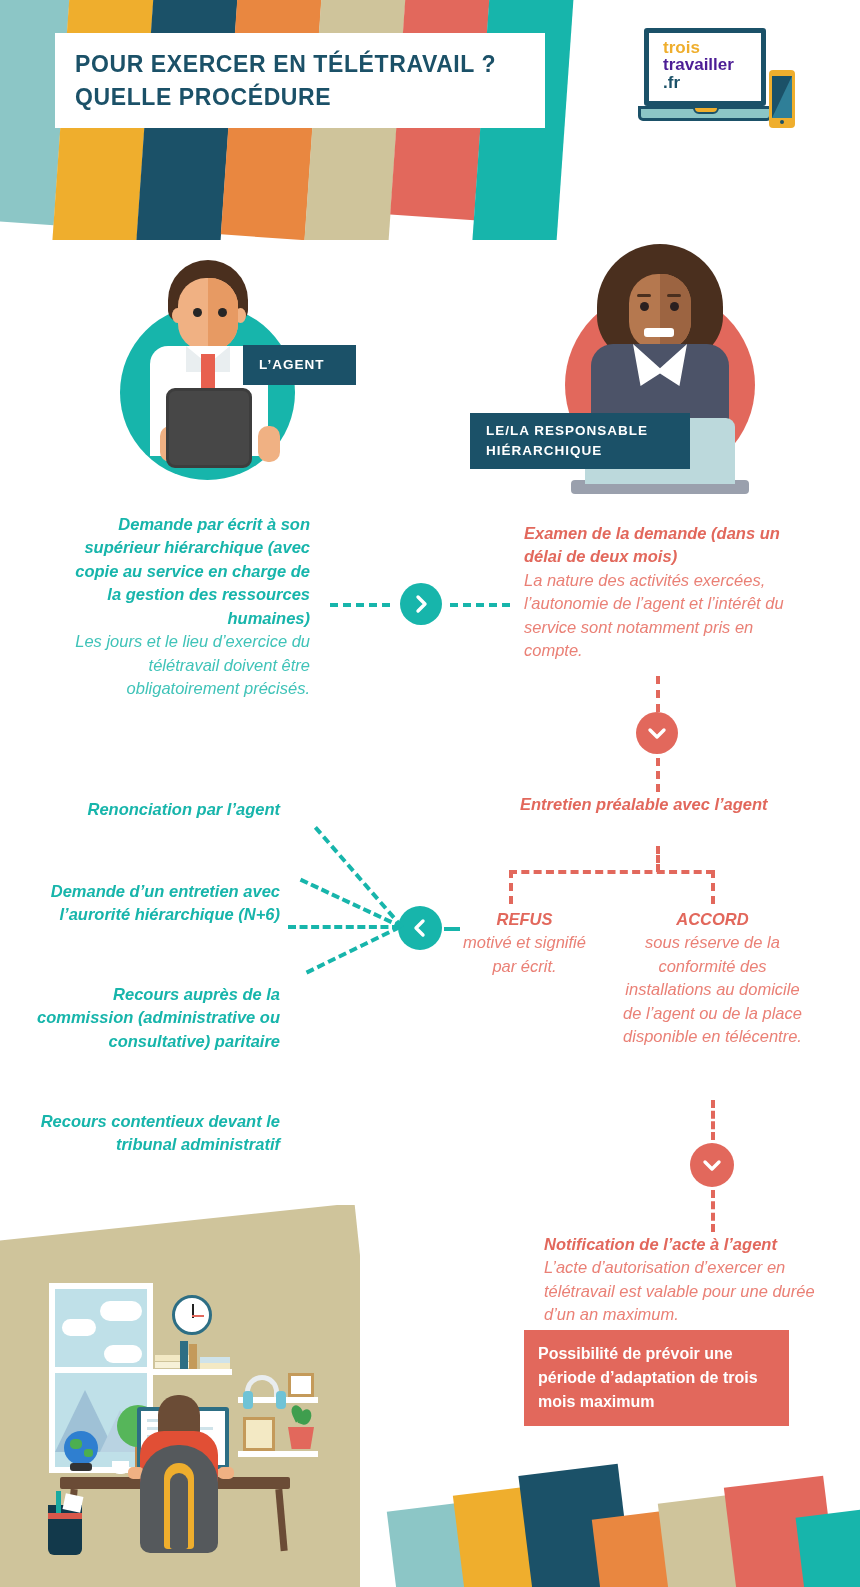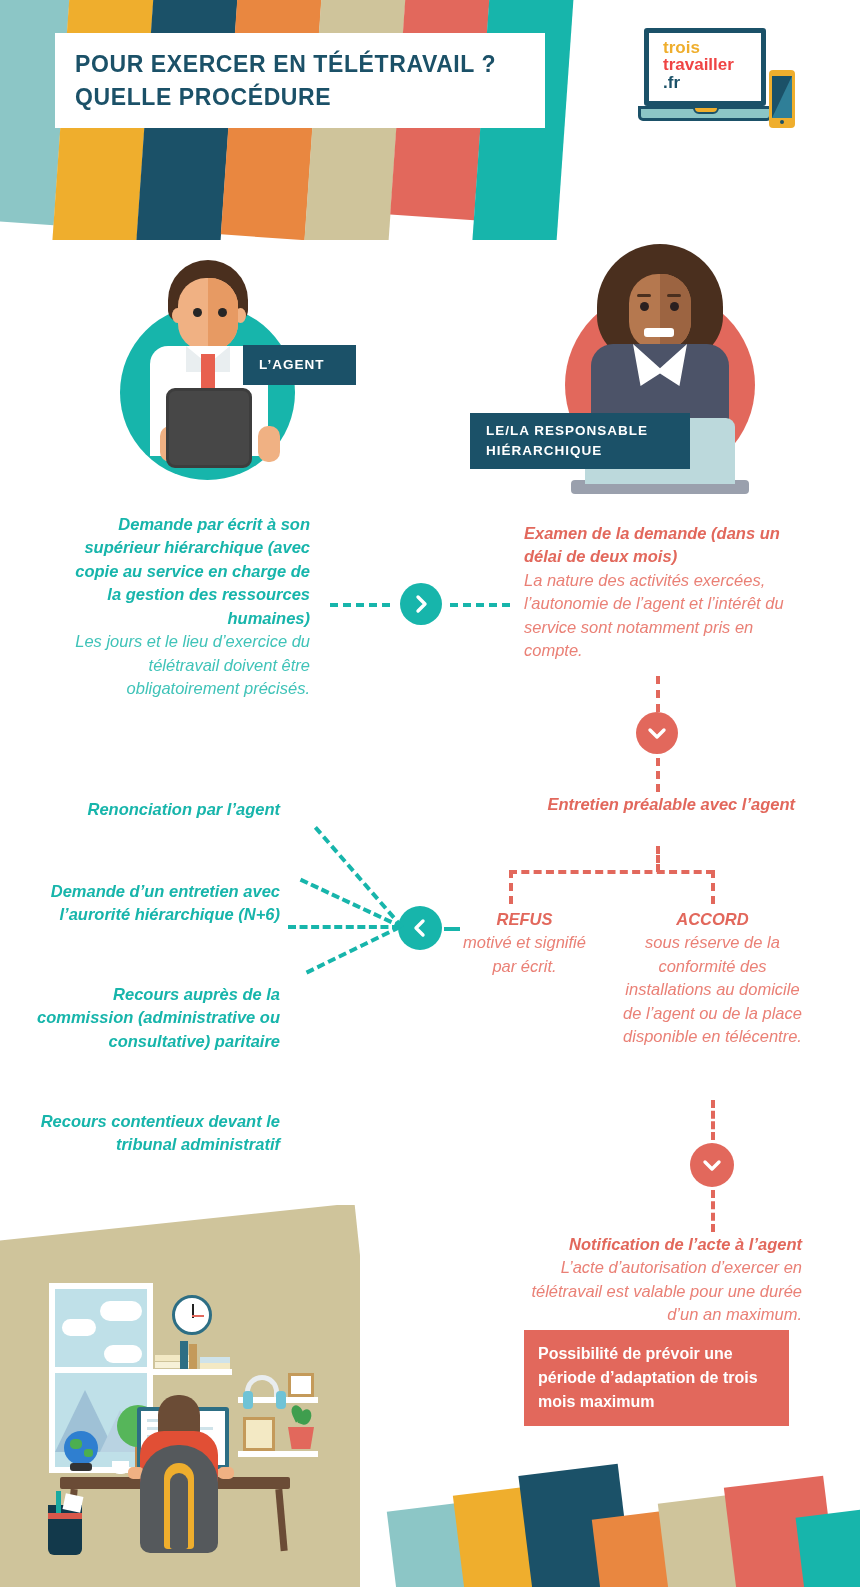--- a/index.html
+++ b/index.html
@@ -15,21 +15,21 @@
             display:flex;flex-direction:column;justify-content:center;padding-left:20px;box-sizing:border-box;}
   .titlebox div{color:#1b5168;font-size:23px;font-weight:bold;letter-spacing:.6px;line-height:1.42;white-space:nowrap;}
 
   
   .logo{position:absolute;left:638px;top:28px;width:160px;height:110px;}
   .lp-screen{position:absolute;left:6px;top:0;width:122px;height:78px;border:5px solid #1b5168;background:#fff;box-sizing:border-box;border-radius:3px;}
   .lp-base{position:absolute;left:0;top:78px;width:134px;height:15px;background:#8cc6c6;border:3px solid #1b5168;box-sizing:border-box;border-radius:0 0 5px 5px;}
   .lp-notch{position:absolute;left:55px;top:78px;width:26px;height:8px;background:#efae2d;border:2px solid #1b5168;box-sizing:border-box;border-radius:0 0 6px 6px;}
   .lp-txt{position:absolute;left:14px;top:6px;line-height:1.02;font-weight:bold;font-size:17px;}
   .lp-txt span{display:block;}
-  .lt1{color:#efae2d;} .lt2{color:#ef4444;} .lt3{color:#1b5168;}
+  .lt1{color:#efae2d;} .lt2{color:#4c1d95;} .lt3{color:#1b5168;}
   .phone{position:absolute;left:131px;top:42px;width:26px;height:58px;background:#efae2d;border-radius:4px;}
   .phone-s{position:absolute;left:3px;top:6px;width:20px;height:42px;background:#1b5168;}
   .phone-s i{position:absolute;right:0;top:0;border-left:20px solid transparent;border-bottom:42px solid #2f7f98;}
   .phone-dot{position:absolute;left:11px;top:50px;width:4px;height:4px;border-radius:50%;background:#1b5168;}
 
   
   .avatar{position:absolute;}
   .av-circle{position:absolute;border-radius:50%;}
   .nametag{position:absolute;background:#1b5168;color:#fff;font-weight:bold;font-size:13.5px;letter-spacing:1px;
            display:flex;flex-direction:column;justify-content:center;padding:9px 16px;box-sizing:border-box;line-height:1.5;}
@@ -227,21 +227,21 @@
   </div>
 
   <div class="dash vdash-r" style="left:656px;top:676px;height:36px;"></div>
   <div class="circ" style="left:636px;top:712px;width:42px;height:42px;background:#e2685c;">
     <svg width="20" height="20" viewBox="0 0 20 20" aria-hidden="true">
         <path d="M3 7 L10 14 L17 7" fill="none" stroke="#fff" stroke-width="3.4" stroke-linecap="round" stroke-linejoin="round"></path>
       </svg>
   </div>
   <div class="dash vdash-r" style="left:656px;top:758px;height:34px;"></div>
 
-  <div class="blk" style="left:520px;top:793px;width:275px;text-align:right;">
+  <div class="blk" style="left:520px;top:793px;width:275px;text-align:left;">
     <div class="hd red" style="font-size:16.5px;line-height:1.42;">Entretien préalable avec l’agent</div>
   </div>
 
   <div class="dash vdash-r" style="left:656px;top:846px;height:26px;"></div>
   <div class="dash hdash-r" style="left:509px;top:870px;width:205px;"></div>
   <div class="dash vdash-r" style="left:509px;top:870px;height:34px;"></div>
   <div class="dash vdash-r" style="left:711px;top:870px;height:34px;"></div>
 
   <div class="blk" style="left:452px;top:908px;width:145px;text-align:center;">
     <div class="hd red" style="font-size:16.5px;line-height:1.42;">REFUS</div>
@@ -279,21 +279,21 @@
   </div>
 
   <div class="dash vdash-r" style="left:711px;top:1100px;height:40px;"></div>
   <div class="circ" style="left:690px;top:1143px;width:44px;height:44px;background:#e2685c;">
     <svg width="20" height="20" viewBox="0 0 20 20" aria-hidden="true">
         <path d="M3 7 L10 14 L17 7" fill="none" stroke="#fff" stroke-width="3.4" stroke-linecap="round" stroke-linejoin="round"></path>
       </svg>
   </div>
   <div class="dash vdash-r" style="left:711px;top:1190px;height:42px;"></div>
 
-  <div class="blk" style="left:512px;top:1233px;width:290px;text-align:right;">
+  <div class="blk" style="left:544px;top:1233px;width:290px;text-align:left;">
     <div class="hd red" style="font-size:16.5px;line-height:1.42;">Notification de l’acte à l’agent</div>
     <div class="redLight" style="font-size:16.5px;line-height:1.42;">L’acte d’autorisation d’exercer en télétravail est valable pour une durée d’un an maximum.</div>
   </div>
   <div class="hlbox" style="left:524px;top:1330px;width:265px;">
     <span>Possibilité de prévoir une période d’adaptation de trois mois maximum</span>
   </div>
 
   <div class="credit">Illustrations : CC-BY Freepik, CC-BY Saoann-Design</div>
 
   <div id="scene">

